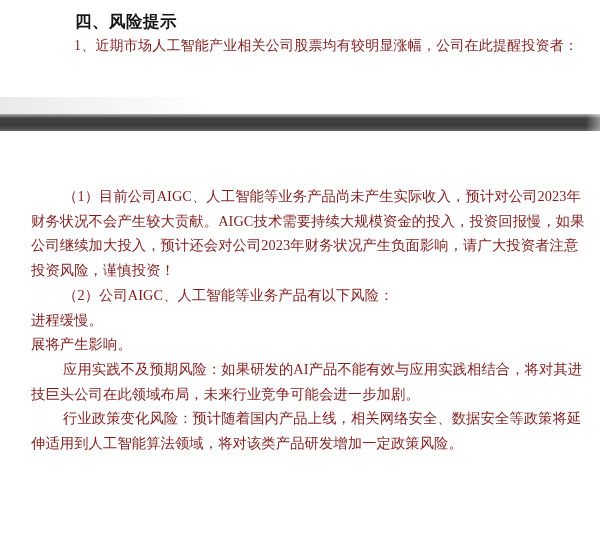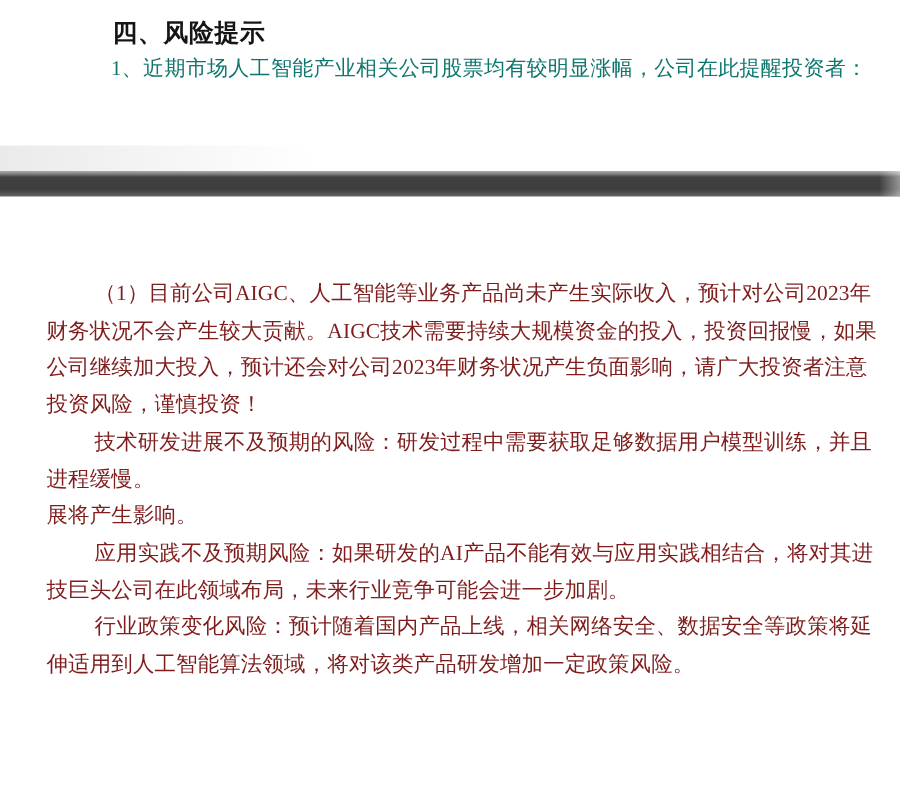--- a/index.html
+++ b/index.html
@@ -30,21 +30,21 @@
     color: #151515;
   }
   .intro-line {
     position: absolute;
     left: 74px;
     top: 37px;
     margin: 0;
     font-size: 14px;
     letter-spacing: 0.2px;
     white-space: nowrap;
-    color: #0f766e;
+    color: #7f1d1d;
   }
   
   .scan-edge {
     position: absolute;
     left: 0;
     top: 97px;
     width: 260px;
     height: 18px;
     background: linear-gradient(90deg, #eaeaea 0%, rgba(255,255,255,0) 80%);
   }
@@ -104,21 +104,21 @@
 
   <div class="scan-edge"></div>
 
   <div class="divider-bar"></div>
 
   <div class="body-fragment">
     <p class="body-line indent">（1）目前公司AIGC、人工智能等业务产品尚未产生实际收入，预计对公司2023年</p>
     <p class="body-line">财务状况不会产生较大贡献。AIGC技术需要持续大规模资金的投入，投资回报慢，如果</p>
     <p class="body-line">公司继续加大投入，预计还会对公司2023年财务状况产生负面影响，请广大投资者注意</p>
     <p class="body-line">投资风险，谨慎投资！</p>
-    <p class="body-line indent">技术研发进展不及预期的风险：研发过程中需要获取足够数据用户模型训练，并且</p>
+    <p class="body-line indent">（2）公司AIGC、人工智能等业务产品有以下风险：</p>
     <p class="body-line">进程缓慢。</p>
     <p class="body-line">展将产生影响。</p>
     <p class="body-line indent">应用实践不及预期风险：如果研发的AI产品不能有效与应用实践相结合，将对其进</p>
     <p class="body-line">技巨头公司在此领域布局，未来行业竞争可能会进一步加剧。</p>
     <p class="body-line indent">行业政策变化风险：预计随着国内产品上线，相关网络安全、数据安全等政策将延</p>
     <p class="body-line">伸适用到人工智能算法领域，将对该类产品研发增加一定政策风险。</p>
   </div>
 
 </div>
 

